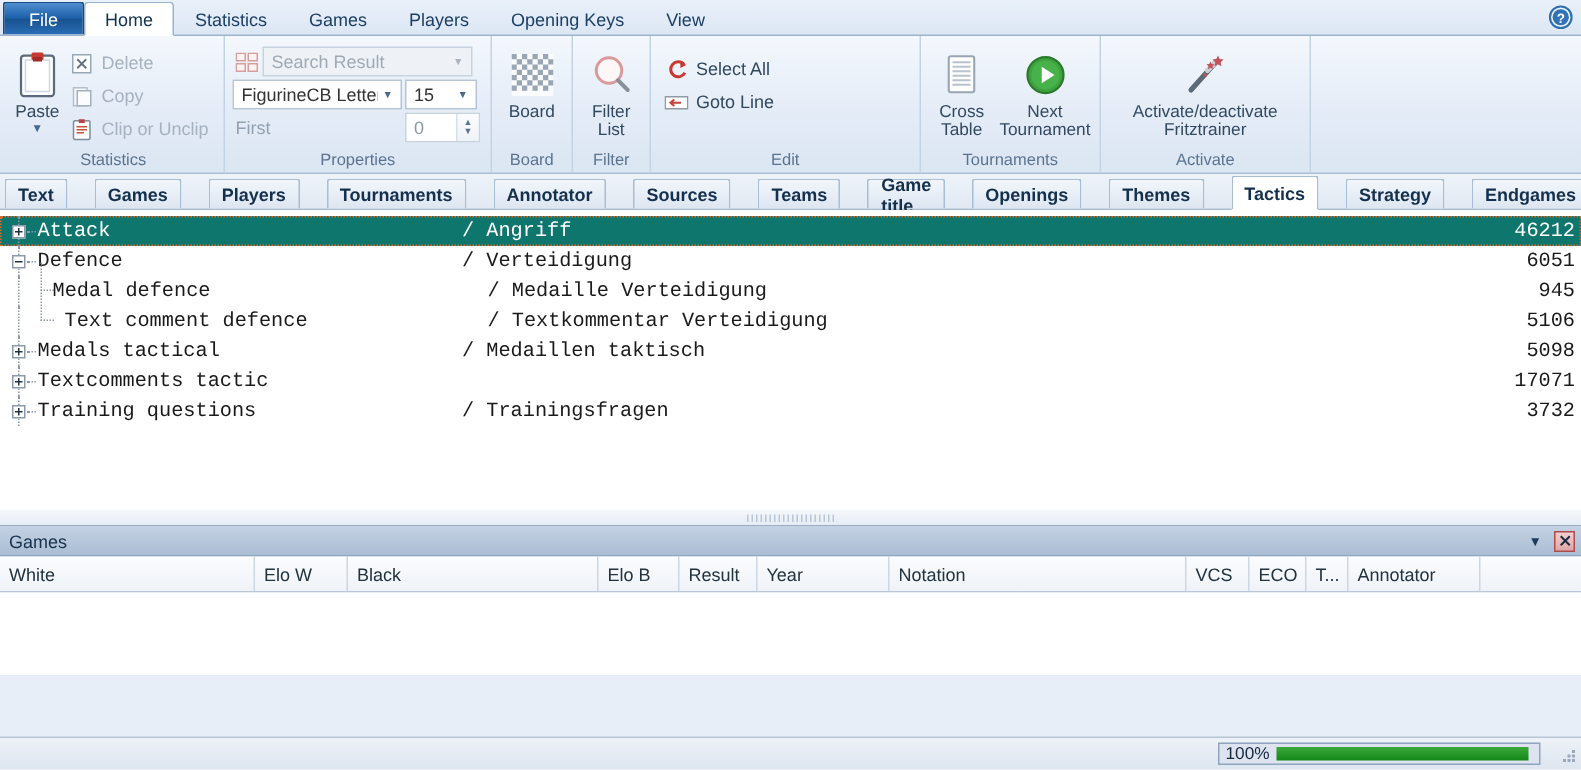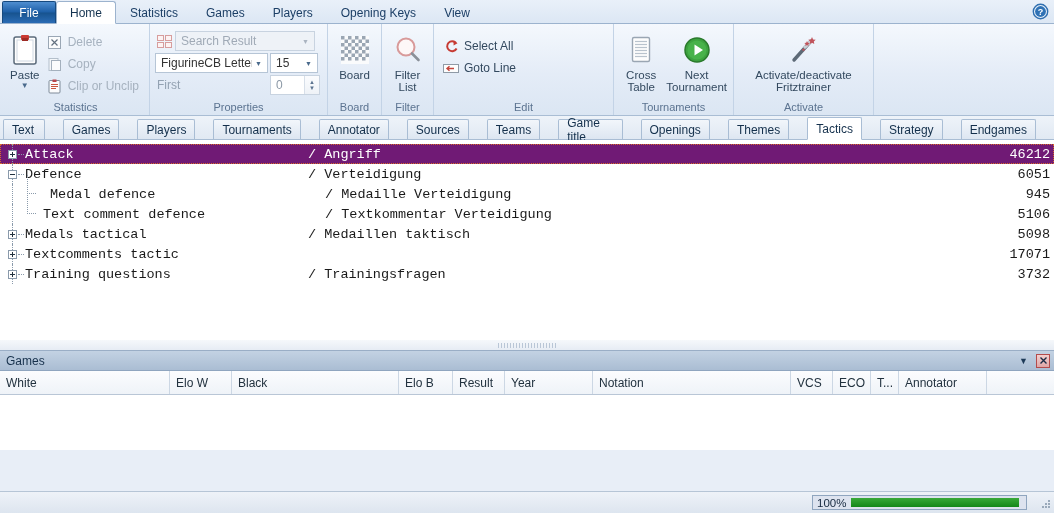--- a/index.html
+++ b/index.html
@@ -179,20 +179,21 @@
     padding: 0 8px;
     margin-right: 18px;
     display: flex; align-items: center;
     font-size: 12px;
     color: #14304c;
     background: linear-gradient(to bottom,#f2f6fb,#dde6f1);
     border: 1px solid #a9bdd4;
     border-bottom: none;
     border-radius: 2px 2px 0 0;
     cursor: pointer;
+    font-weight: bold;
   }
   .cattab.active {
     background: #ffffff;
     height: 23px;
     margin-bottom: -1px;
     border-bottom: 1px solid #ffffff;
     z-index: 2;
   }
 
   
@@ -207,21 +208,21 @@
   .trow {
     position: relative;
     height: 20px;
     display: flex; align-items: center;
     font-family: "Liberation Mono", "DejaVu Sans Mono", monospace;
     font-size: 13.5px;
     color: #1a1a1a;
     cursor: pointer;
     white-space: pre;
   }
-  .trow.sel { background: #701a75; color: #ffffff; outline: 1px dotted #d86a2a; outline-offset: -1px; }
+  .trow.sel { background: #0f766e; color: #ffffff; outline: 1px dotted #d86a2a; outline-offset: -1px; }
   .t-toggle {
     position: absolute;
     width: 9px; height: 9px;
     border: 1px solid #8a9aab;
     background: #ffffff;
     left: 8px;
     display: flex; align-items: center; justify-content: center;
   }
   .t-toggle::before {
     content: ""; position: absolute;
@@ -596,21 +597,21 @@
     <div class="cattab">Themes</div>
     <div class="cattab active">Tactics</div>
     <div class="cattab">Strategy</div>
     <div class="cattab">Endgames</div>
   </div>
 
   <div class="treewrap">
     <div class="tree" id="tree-body">
         <div class="trow sel"><span class="t-vline" style="top: 0px; height: 20px;"></span><span class="t-toggle plus"></span><span class="t-dots"></span><span class="t-name" style="left: 25px;">Attack</span><span class="t-de" style="left: 308px;">/ Angriff</span><span class="t-num">46212</span></div>
         <div class="trow"><span class="t-vline" style="top: 0px; height: 20px;"></span><span class="t-toggle"></span><span class="t-dots"></span><span class="t-name" style="left: 25px;">Defence</span><span class="t-de" style="left: 308px;">/ Verteidigung</span><span class="t-num">6051</span></div>
-        <div class="trow"><span class="t-vline" style="top: 0px; height: 20px;"></span><span class="t-child-elbow" style="top: -9px; height: 19px;"></span><span class="t-name" style="left: 50px; font-family: Liberation Mono, monospace;">Medal defence</span><span class="t-de" style="left: 325px;">/ Medaille Verteidigung</span><span class="t-num">945</span></div>
+        <div class="trow"><span class="t-vline" style="top: 0px; height: 20px;"></span><span class="t-child-elbow" style="top: -9px; height: 19px;"></span><span class="t-name" style="left: 35px; font-family: Liberation Mono, monospace;">Medal defence</span><span class="t-de" style="left: 325px;">/ Medaille Verteidigung</span><span class="t-num">945</span></div>
         <div class="trow"><span class="t-vline" style="top: 0px; height: 20px;"></span><span class="t-child-elbow" style="top: -9px; height: 19px;"></span><span class="t-name" style="left: 43px;">Text comment defence</span><span class="t-de" style="left: 325px;">/ Textkommentar Verteidigung</span><span class="t-num">5106</span></div>
         <div class="trow"><span class="t-vline" style="top: 0px; height: 20px;"></span><span class="t-toggle plus"></span><span class="t-dots"></span><span class="t-name" style="left: 25px;">Medals tactical</span><span class="t-de" style="left: 308px;">/ Medaillen taktisch</span><span class="t-num">5098</span></div>
         <div class="trow"><span class="t-vline" style="top: 0px; height: 20px;"></span><span class="t-toggle plus"></span><span class="t-dots"></span><span class="t-name" style="left: 25px;">Textcomments tactic</span><span class="t-num">17071</span></div>
         <div class="trow"><span class="t-vline" style="top: 0px; height: 20px;"></span><span class="t-toggle plus"></span><span class="t-dots"></span><span class="t-name" style="left: 25px;">Training questions</span><span class="t-de" style="left: 308px;">/ Trainingsfragen</span><span class="t-num">3732</span></div>
       </div>
   </div>
 
   <div class="splitter">
     <span class="grip">
       <i></i>

